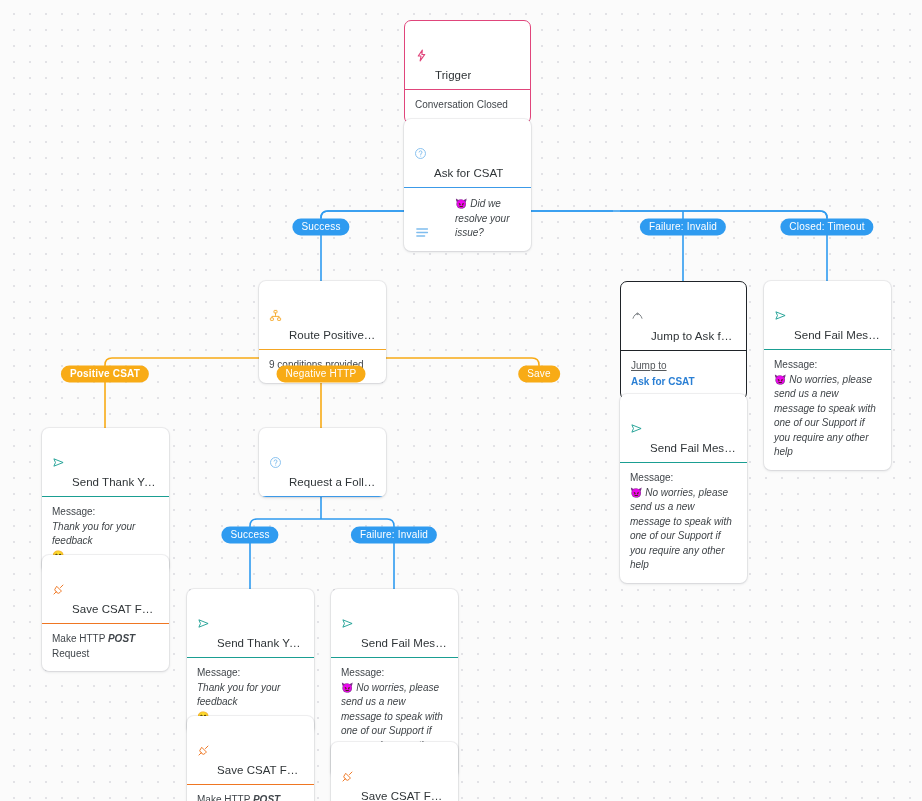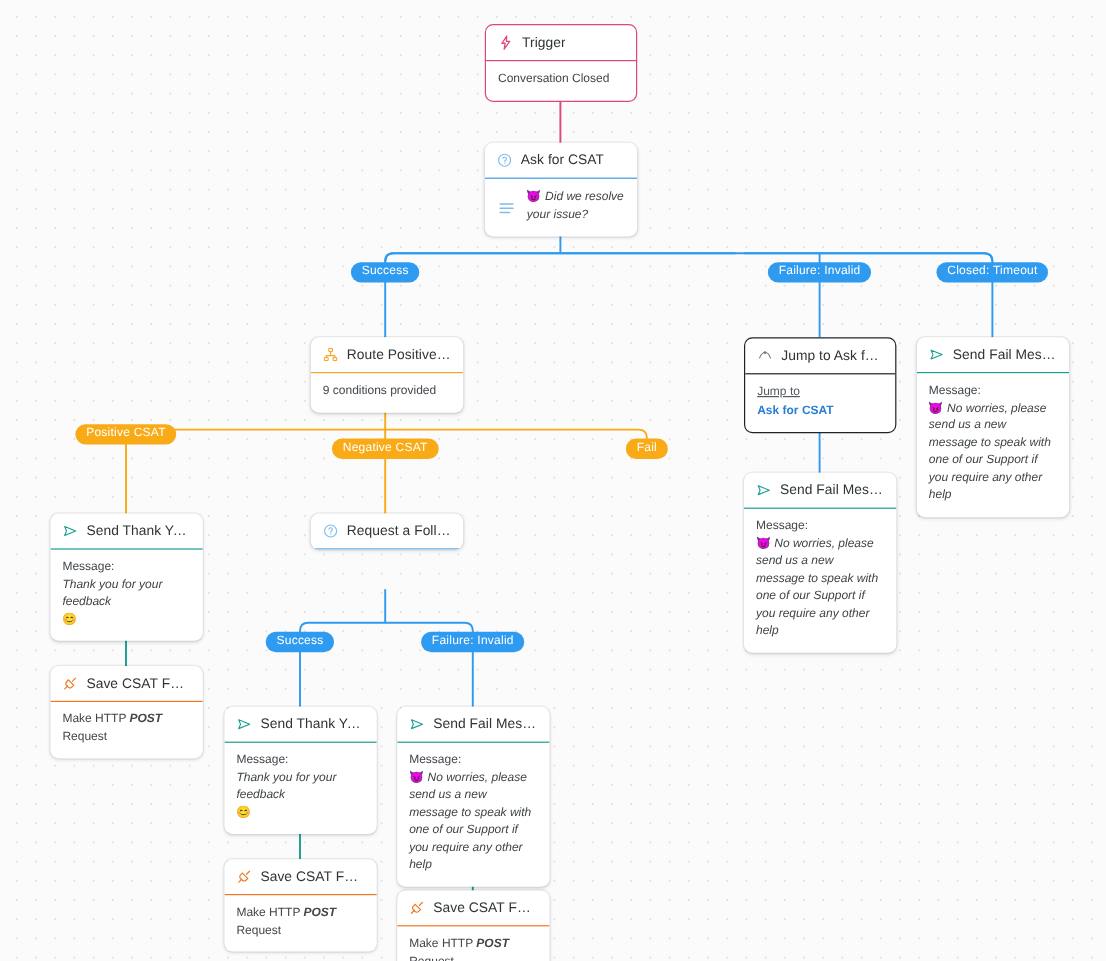--- a/index.html
+++ b/index.html
@@ -40,31 +40,32 @@
     border-bottom: 1.5px solid #d8d8d8;
     box-sizing: border-box;
   }
   .node-title {
     font-size: 11.5px;
     color: #2f3437;
     white-space: nowrap;
     overflow: hidden;
     text-overflow: ellipsis;
     letter-spacing: .05px;
+    margin-top: 40px;
   }
   .node-body {
     padding: 8px 10px 10px 10px;
     font-size: 10px;
     color: #41464b;
     line-height: 1.45;
   }
   .node-body.with-icon {
     display: flex;
-    align-items: center;
-    gap: 8px;
+    align-items: flex-end;
+    gap: 24px;
     padding-top: 9px;
   }
   .msg-label { color: #41464b; }
   .msg-text {
     font-style: italic;
     color: #3f4448;
     display: block;
   }
   .emoji { font-style: normal; }
   .jump-label { color: #55595d; text-decoration: underline; }
@@ -308,19 +309,19 @@
         </g>
       </svg>
       <span class="node-title">Save CSAT Feedback 3</span>
     </div>
     <div class="node-body post-line"><span>Make HTTP </span><span class="bold-post">POST</span><span> Request</span></div>
   </div>
 
   <div class="badge badge-blue" style="left:321px; top:227px;">Success</div>
   <div class="badge badge-blue" style="left:683px; top:227px;">Failure: Invalid</div>
   <div class="badge badge-blue" style="left:827px; top:227px;">Closed: Timeout</div>
-  <div class="badge badge-orange" style="left:105px; top:362px;">Positive CSAT</div>
-  <div class="badge badge-orange" style="left:321px; top:374px;">Negative CSAT</div>
-  <div class="badge badge-orange" style="left:539px; top:374px;">Fail</div>
+  <div class="badge badge-orange" style="left:105px; top:374px;font-weight:bold;">Positive CSAT</div>
+  <div class="badge badge-orange" style="left:321px; top:374px;">Negative HTTP</div>
+  <div class="badge badge-orange" style="left:539px; top:374px;">Save</div>
   <div class="badge badge-blue" style="left:250px; top:535px;">Success</div>
   <div class="badge badge-blue" style="left:394px; top:535px;">Failure: Invalid</div>
 
 </div>
 
 </body></html>

